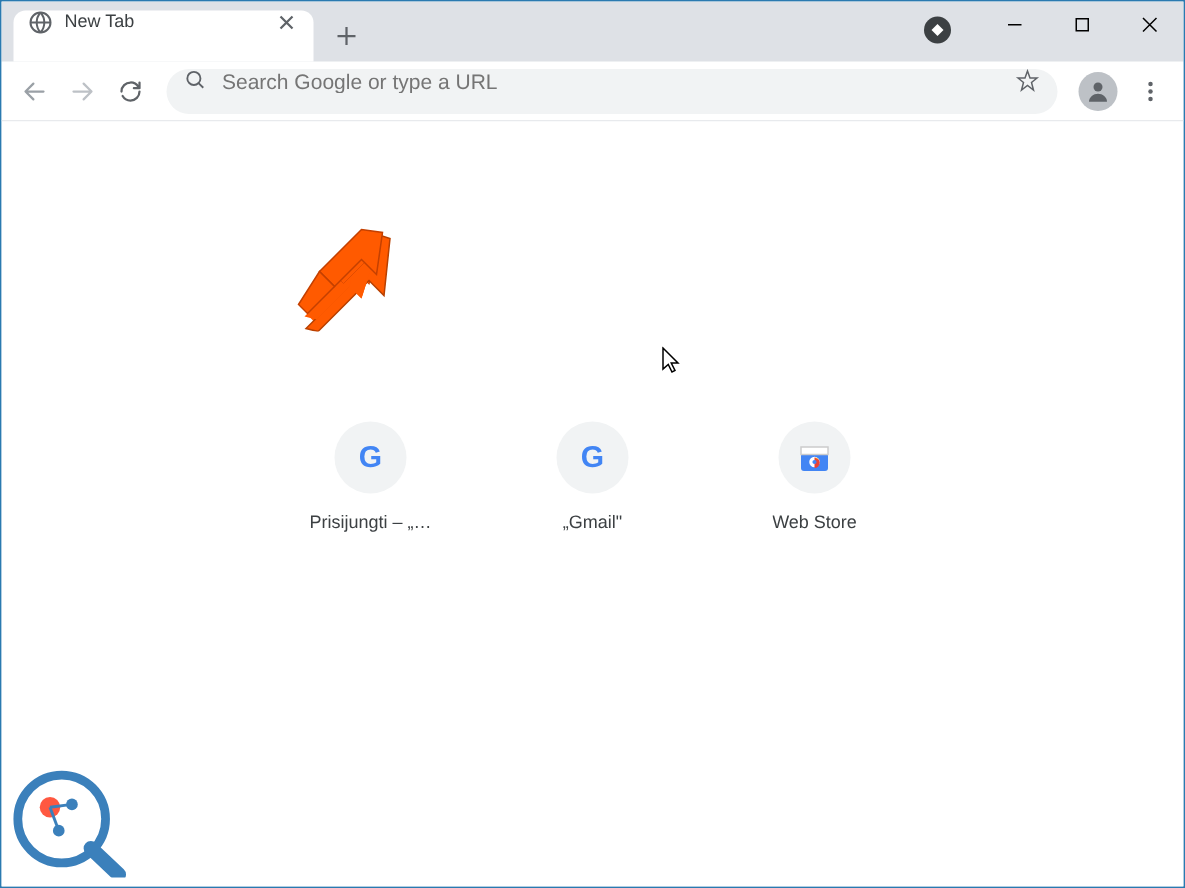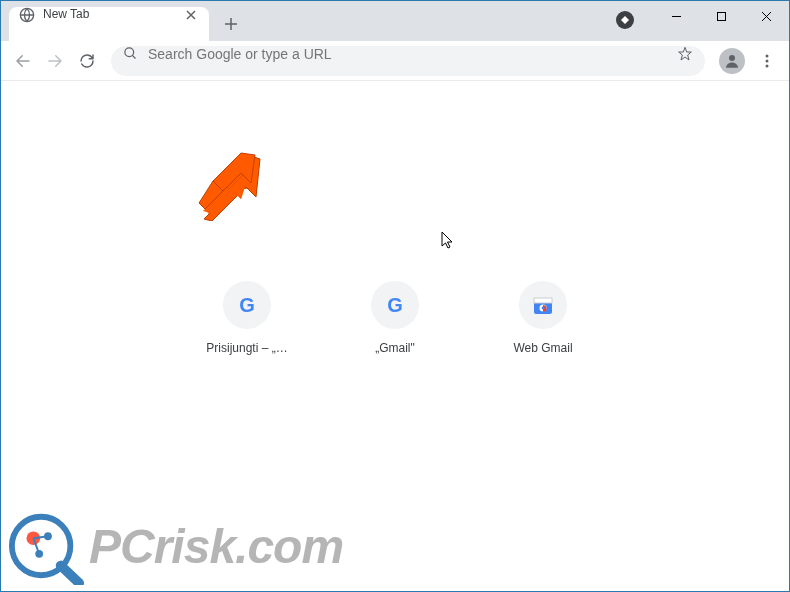--- a/index.html
+++ b/index.html
@@ -161,21 +161,21 @@
       <div class="circle">
         <svg width="24" height="24" viewBox="0 0 24 24">
           <rect x="3" y="9" width="18" height="12" rx="2" fill="#4285f4"></rect>
           <rect x="3" y="5" width="18" height="5" fill="#fff" stroke="#ccc"></rect>
           <circle cx="12" cy="15" r="3.5" fill="#fff"></circle>
           <path d="M12 12a3.5 3.5 0 010 7" fill="#ea4335"></path>
           <path d="M12 12a3.5 3.5 0 013 1.7" fill="#fbbc05"></path>
           <circle cx="12" cy="15" r="1.4" fill="#4285f4"></circle>
         </svg>
       </div>
-      <div class="label">Web Gmail</div>
+      <div class="label">Web Store</div>
     </div>
   </div>
 
   <svg class="arrow-annot" width="70" height="70" viewBox="0 0 70 70">
     <path d="M10 60 L40 30 L30 20 L58 8 L50 38 L40 28 L12 58 Z" fill="#ff5a00" stroke="#cc4400" stroke-width="1"></path>
     <path d="M30 20 L58 8 L50 38 L40 28 Z" fill="#ff5a00"></path>
     <path d="M10 60 L40 30 L48 38 L18 68 Z" fill="#ff5a00"></path>
     <g transform="translate(2,2)">
       <polygon points="50,2 30,22 40,32 6,66 14,68 48,34 58,44 62,6" fill="#ff5a00" stroke="#b84000" stroke-width="1"></polygon>
     </g>
@@ -199,16 +199,15 @@
   <div class="watermark">
     <svg class="wlogo" viewBox="0 0 80 80">
       <circle cx="35" cy="40" r="30" fill="none" stroke="#1a6bb0" stroke-width="6"></circle>
       <line x1="55" y1="60" x2="74" y2="78" stroke="#1a6bb0" stroke-width="10" stroke-linecap="round"></line>
       <circle cx="27" cy="32" r="7" fill="#ff3b1f"></circle>
       <circle cx="42" cy="30" r="4" fill="#1a6bb0"></circle>
       <circle cx="33" cy="48" r="4" fill="#1a6bb0"></circle>
       <line x1="27" y1="32" x2="42" y2="30" stroke="#1a6bb0" stroke-width="2"></line>
       <line x1="27" y1="32" x2="33" y2="48" stroke="#1a6bb0" stroke-width="2"></line>
     </svg>
-    <span class="wtext">PCrisk.com</span>
   </div>
 
 </div>
 
 </body></html>

